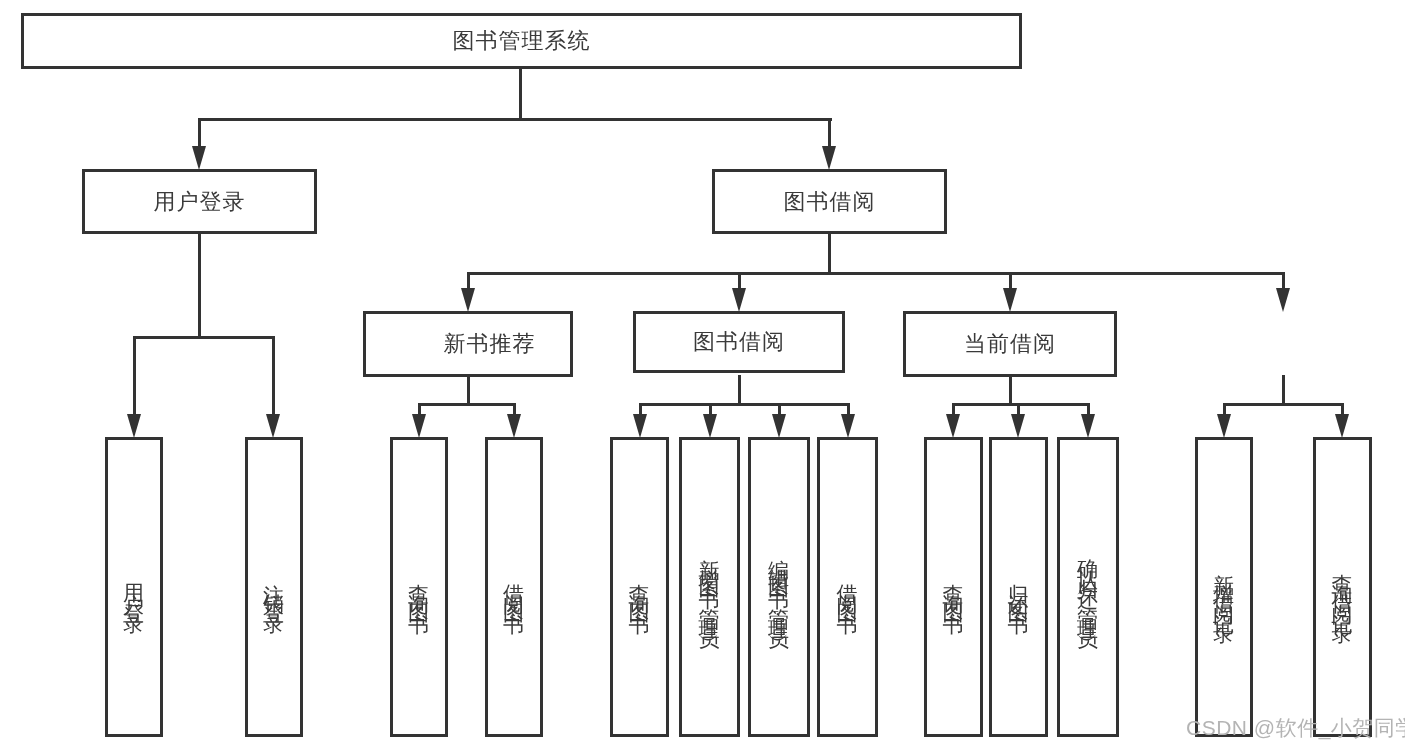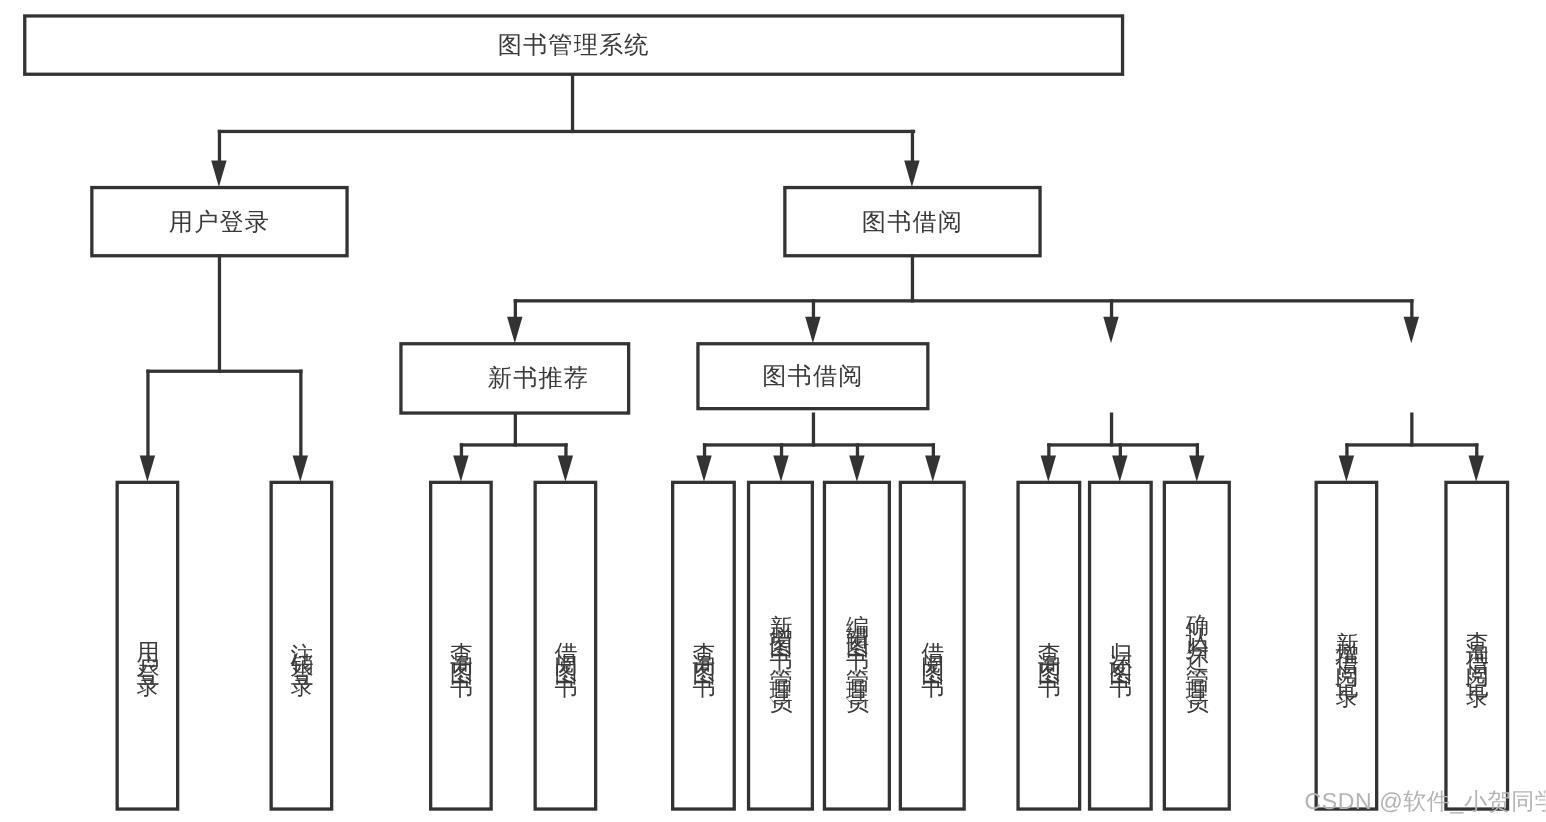--- a/index.html
+++ b/index.html
@@ -47,20 +47,23 @@
   </div>
 
   <div class="box hbox" style="left:363px;top:311px;width:210px;height:66px;padding-left:43px;">
     <span>新书推荐</span>
   </div>
 
   <div class="box hbox" style="left:633px;top:311px;width:212px;height:62px;">
     <span>图书借阅</span>
   </div>
 
+  <div class="box hbox" style="left:903px;top:311px;width:214px;height:66px;">
+    <span>当前借阅</span>
+  </div>
 
 
   <div class="box vbox" style="left:105px;top:437px;width:58px;height:300px;">
     <span>用户登录</span>
   </div>
 
   <div class="box vbox" style="left:245px;top:437px;width:58px;height:300px;">
     <span>注销登录</span>
   </div>
 

